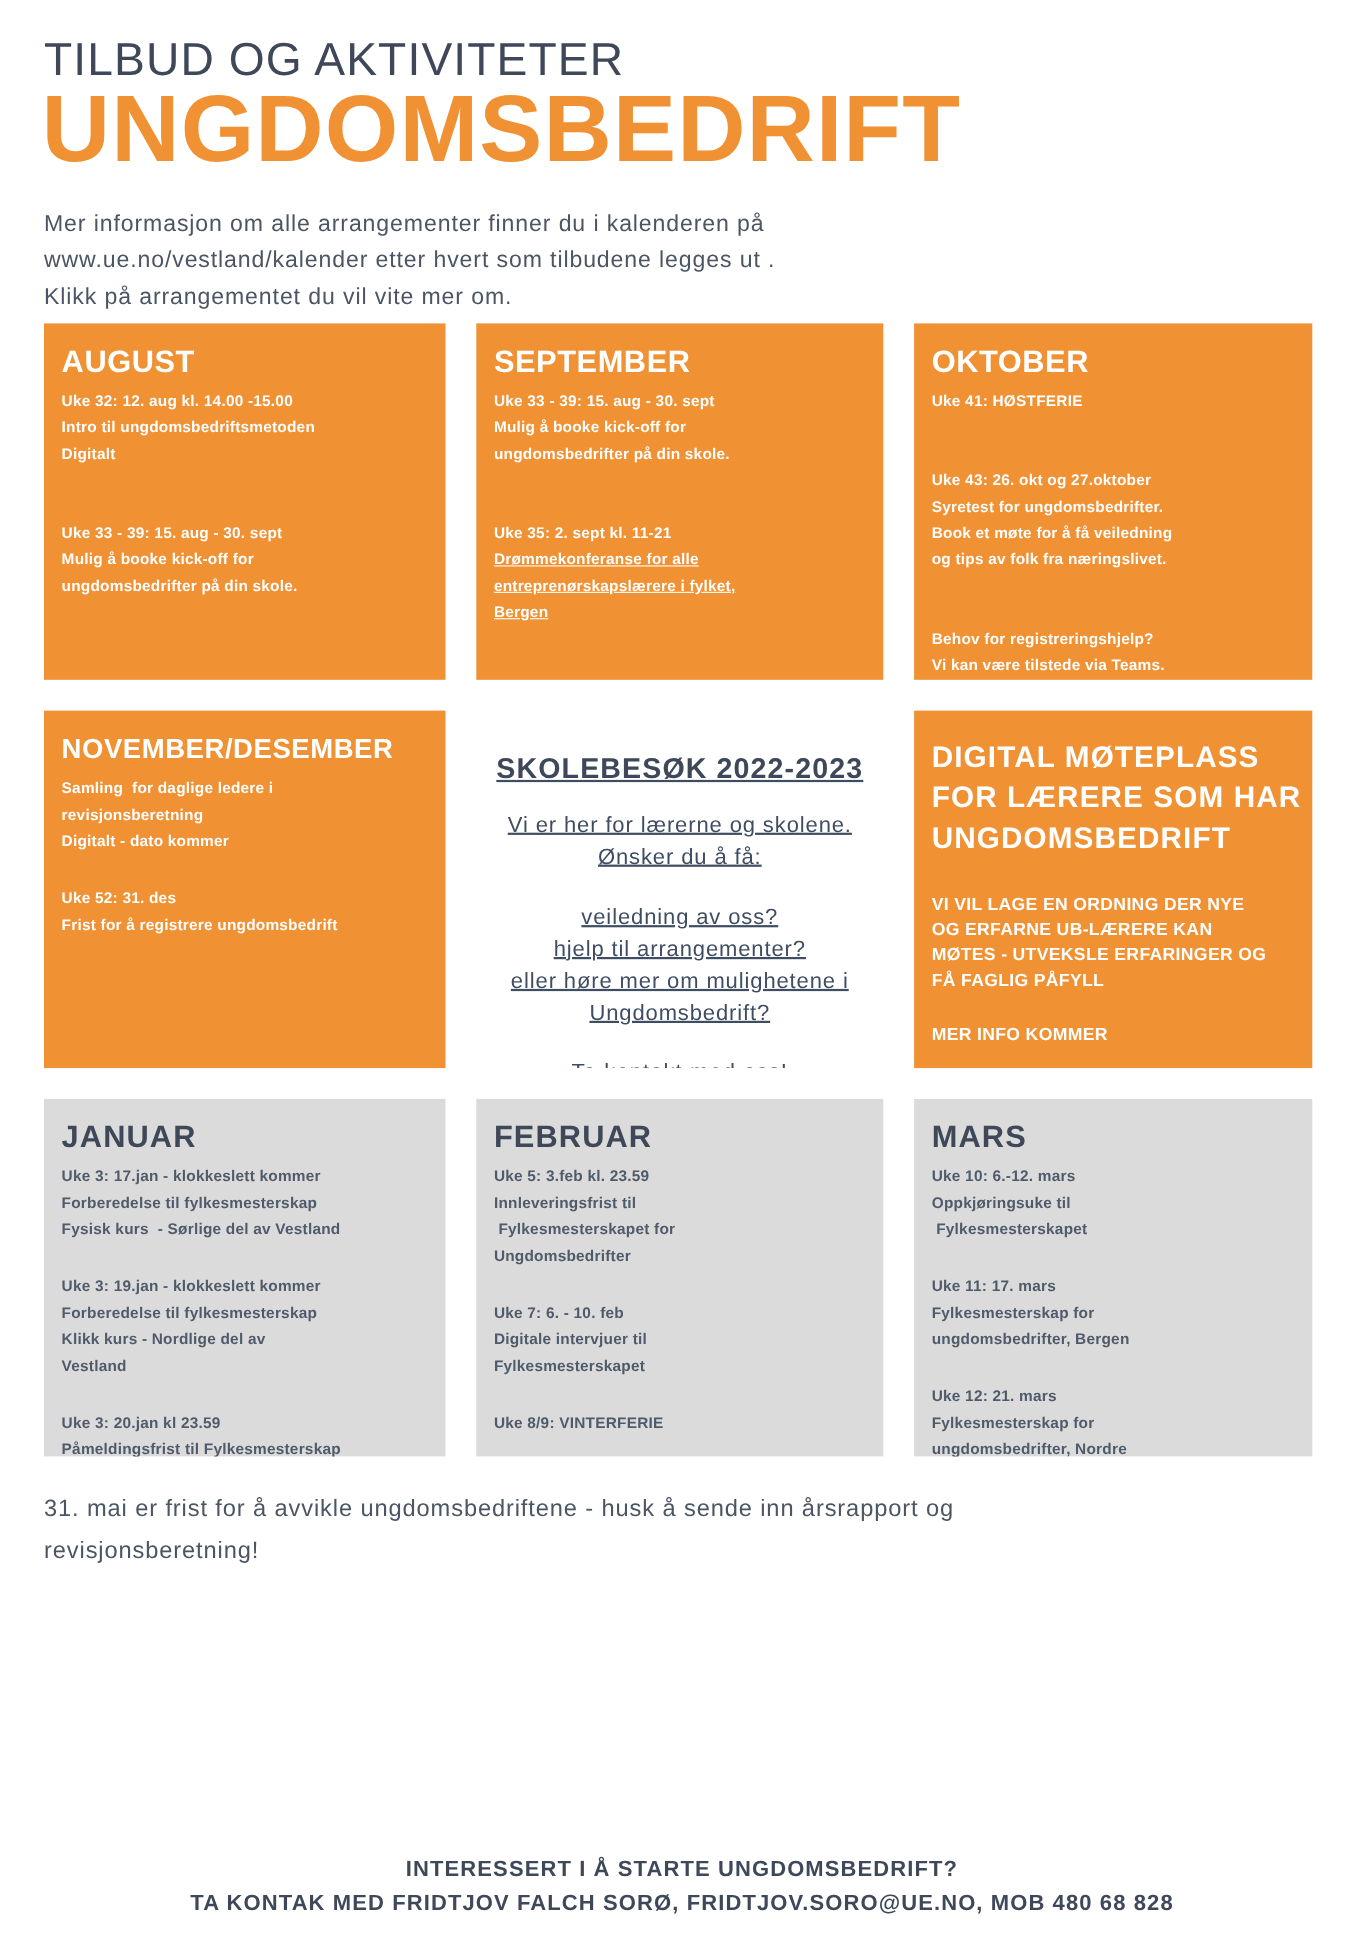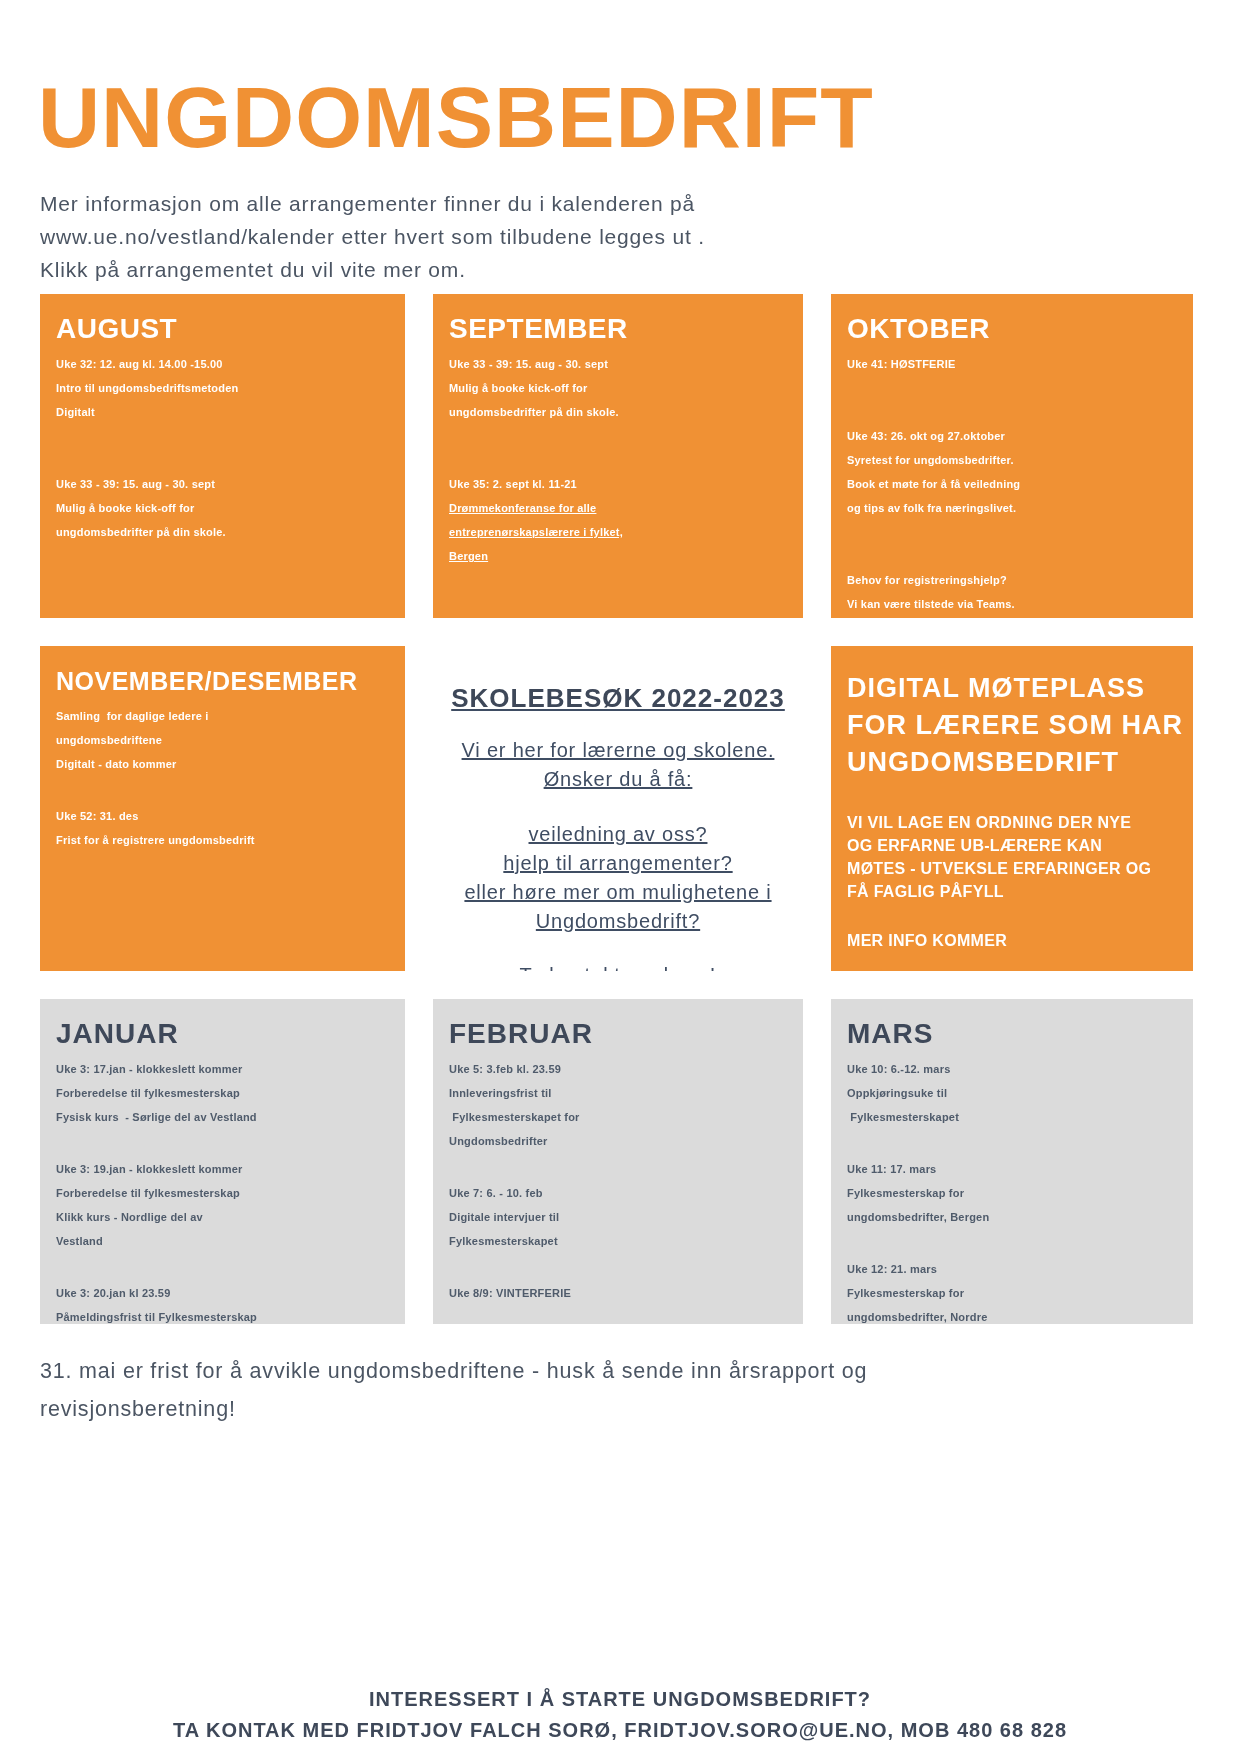--- a/index.html
+++ b/index.html
@@ -28,21 +28,21 @@
         grid-template-columns:365px 370px 362px;
         grid-template-rows:324px 325px 325px;
         column-gap:28px;row-gap:28px;}
   .box{padding:20px 14px 0 16px;overflow:hidden;}
   .box.orange{background:var(--orange);color:#ffffff;}
   .box.gray{background:var(--gray-box);color:var(--gray-box-text);}
   .box h2{margin:0 0 8px 0;font-size:28px;line-height:30px;font-weight:700;letter-spacing:0.5px;}
   .box.orange h2{color:#ffffff;}
   .box.gray h2{color:var(--navy);letter-spacing:1px;}
   .box h2.small-title{font-size:25px;}
-  .box .body{font-size:11px;font-weight:700;line-height:24px;letter-spacing:0.2px;}
+  .box .body{font-size:14px;font-weight:700;line-height:24px;letter-spacing:0.2px;}
   .line{display:block;white-space:pre;}
   .para + .para{margin-top:28px;}
   .gap-lg .para + .para{margin-top:48px;}
   .line.link{text-decoration:underline;cursor:pointer;}
 
   
   .cell-middle{background:#ffffff;text-align:center;color:#3F4D63;padding:36px 8px 0 8px;overflow:hidden;text-decoration:underline;}
   .cell-middle h2{margin:0 0 22px 0;font-size:26px;line-height:32px;font-weight:700;
                   color:var(--navy);letter-spacing:1px;}
   .cell-middle .body{font-size:20px;font-weight:400;line-height:29px;letter-spacing:0.8px;}
@@ -65,20 +65,21 @@
   
   .footer{position:absolute;top:1684px;left:0;width:100%;text-align:center;
           color:var(--navy);font-weight:700;font-size:20px;line-height:31px;letter-spacing:1px;}
   .footer span{display:block;white-space:pre;}
 </style>
 </head>
 <body>
 
 <div class="page">
 
+  <div class="title1">TILBUD OG AKTIVITETER</div>
   <div class="title2">UNGDOMSBEDRIFT</div>
 
   <p class="intro">
     <span>Mer informasjon om alle arrangementer finner du i kalenderen på</span>
     <span>www.ue.no/vestland/kalender etter hvert som tilbudene legges ut .</span>
     <span>Klikk på arrangementet du vil vite mer om.</span>
   </p>
 
   <div class="grid">
 
@@ -132,21 +133,21 @@
             <span class="line">Vi kan være tilstede via Teams.</span>
           </div>
         </div>
     </section>
 
     <section class="box orange">
       <h2 class="small-title">NOVEMBER/DESEMBER</h2>
       <div class="body">
           <div class="para">
             <span class="line">Samling  for daglige ledere i</span>
-            <span class="line">ungdomsbedriftene</span>
+            <span class="line">revisjonsberetning</span>
             <span class="line">Digitalt - dato kommer</span>
           </div>
           <div class="para">
             <span class="line">Uke 52: 31. des</span>
             <span class="line">Frist for å registrere ungdomsbedrift</span>
           </div>
         </div>
     </section>
 
     <section class="cell-middle">

